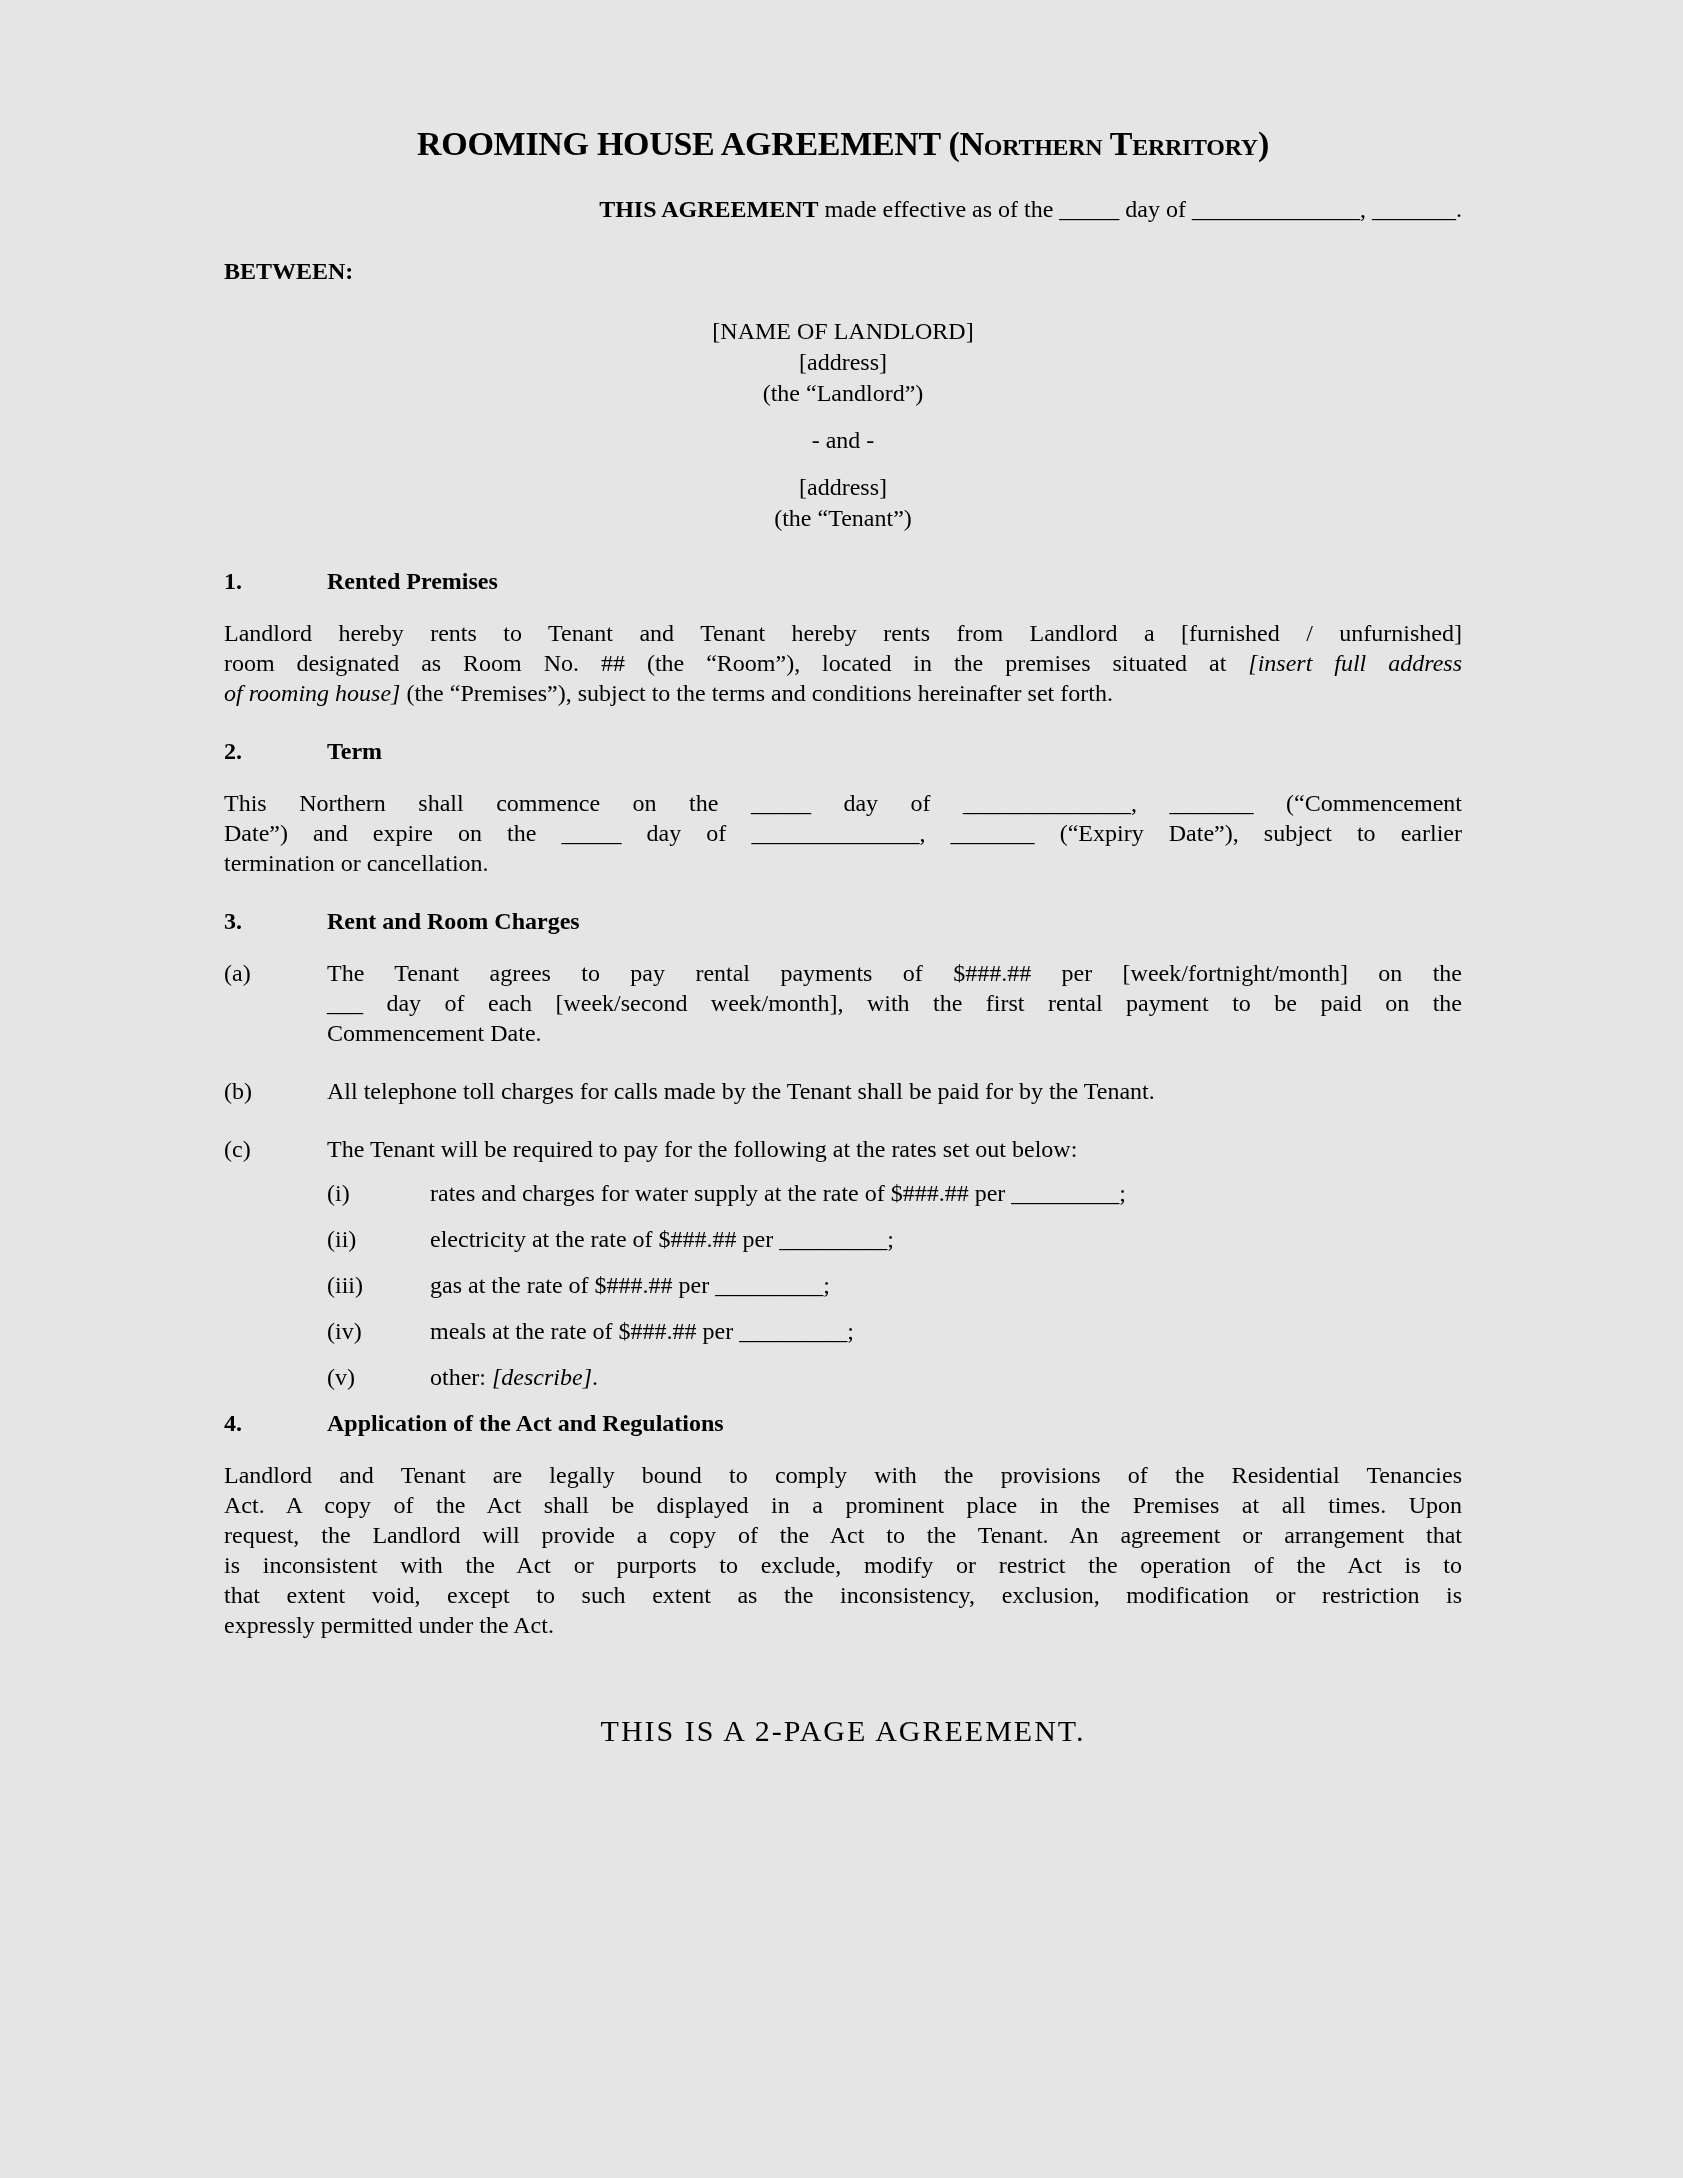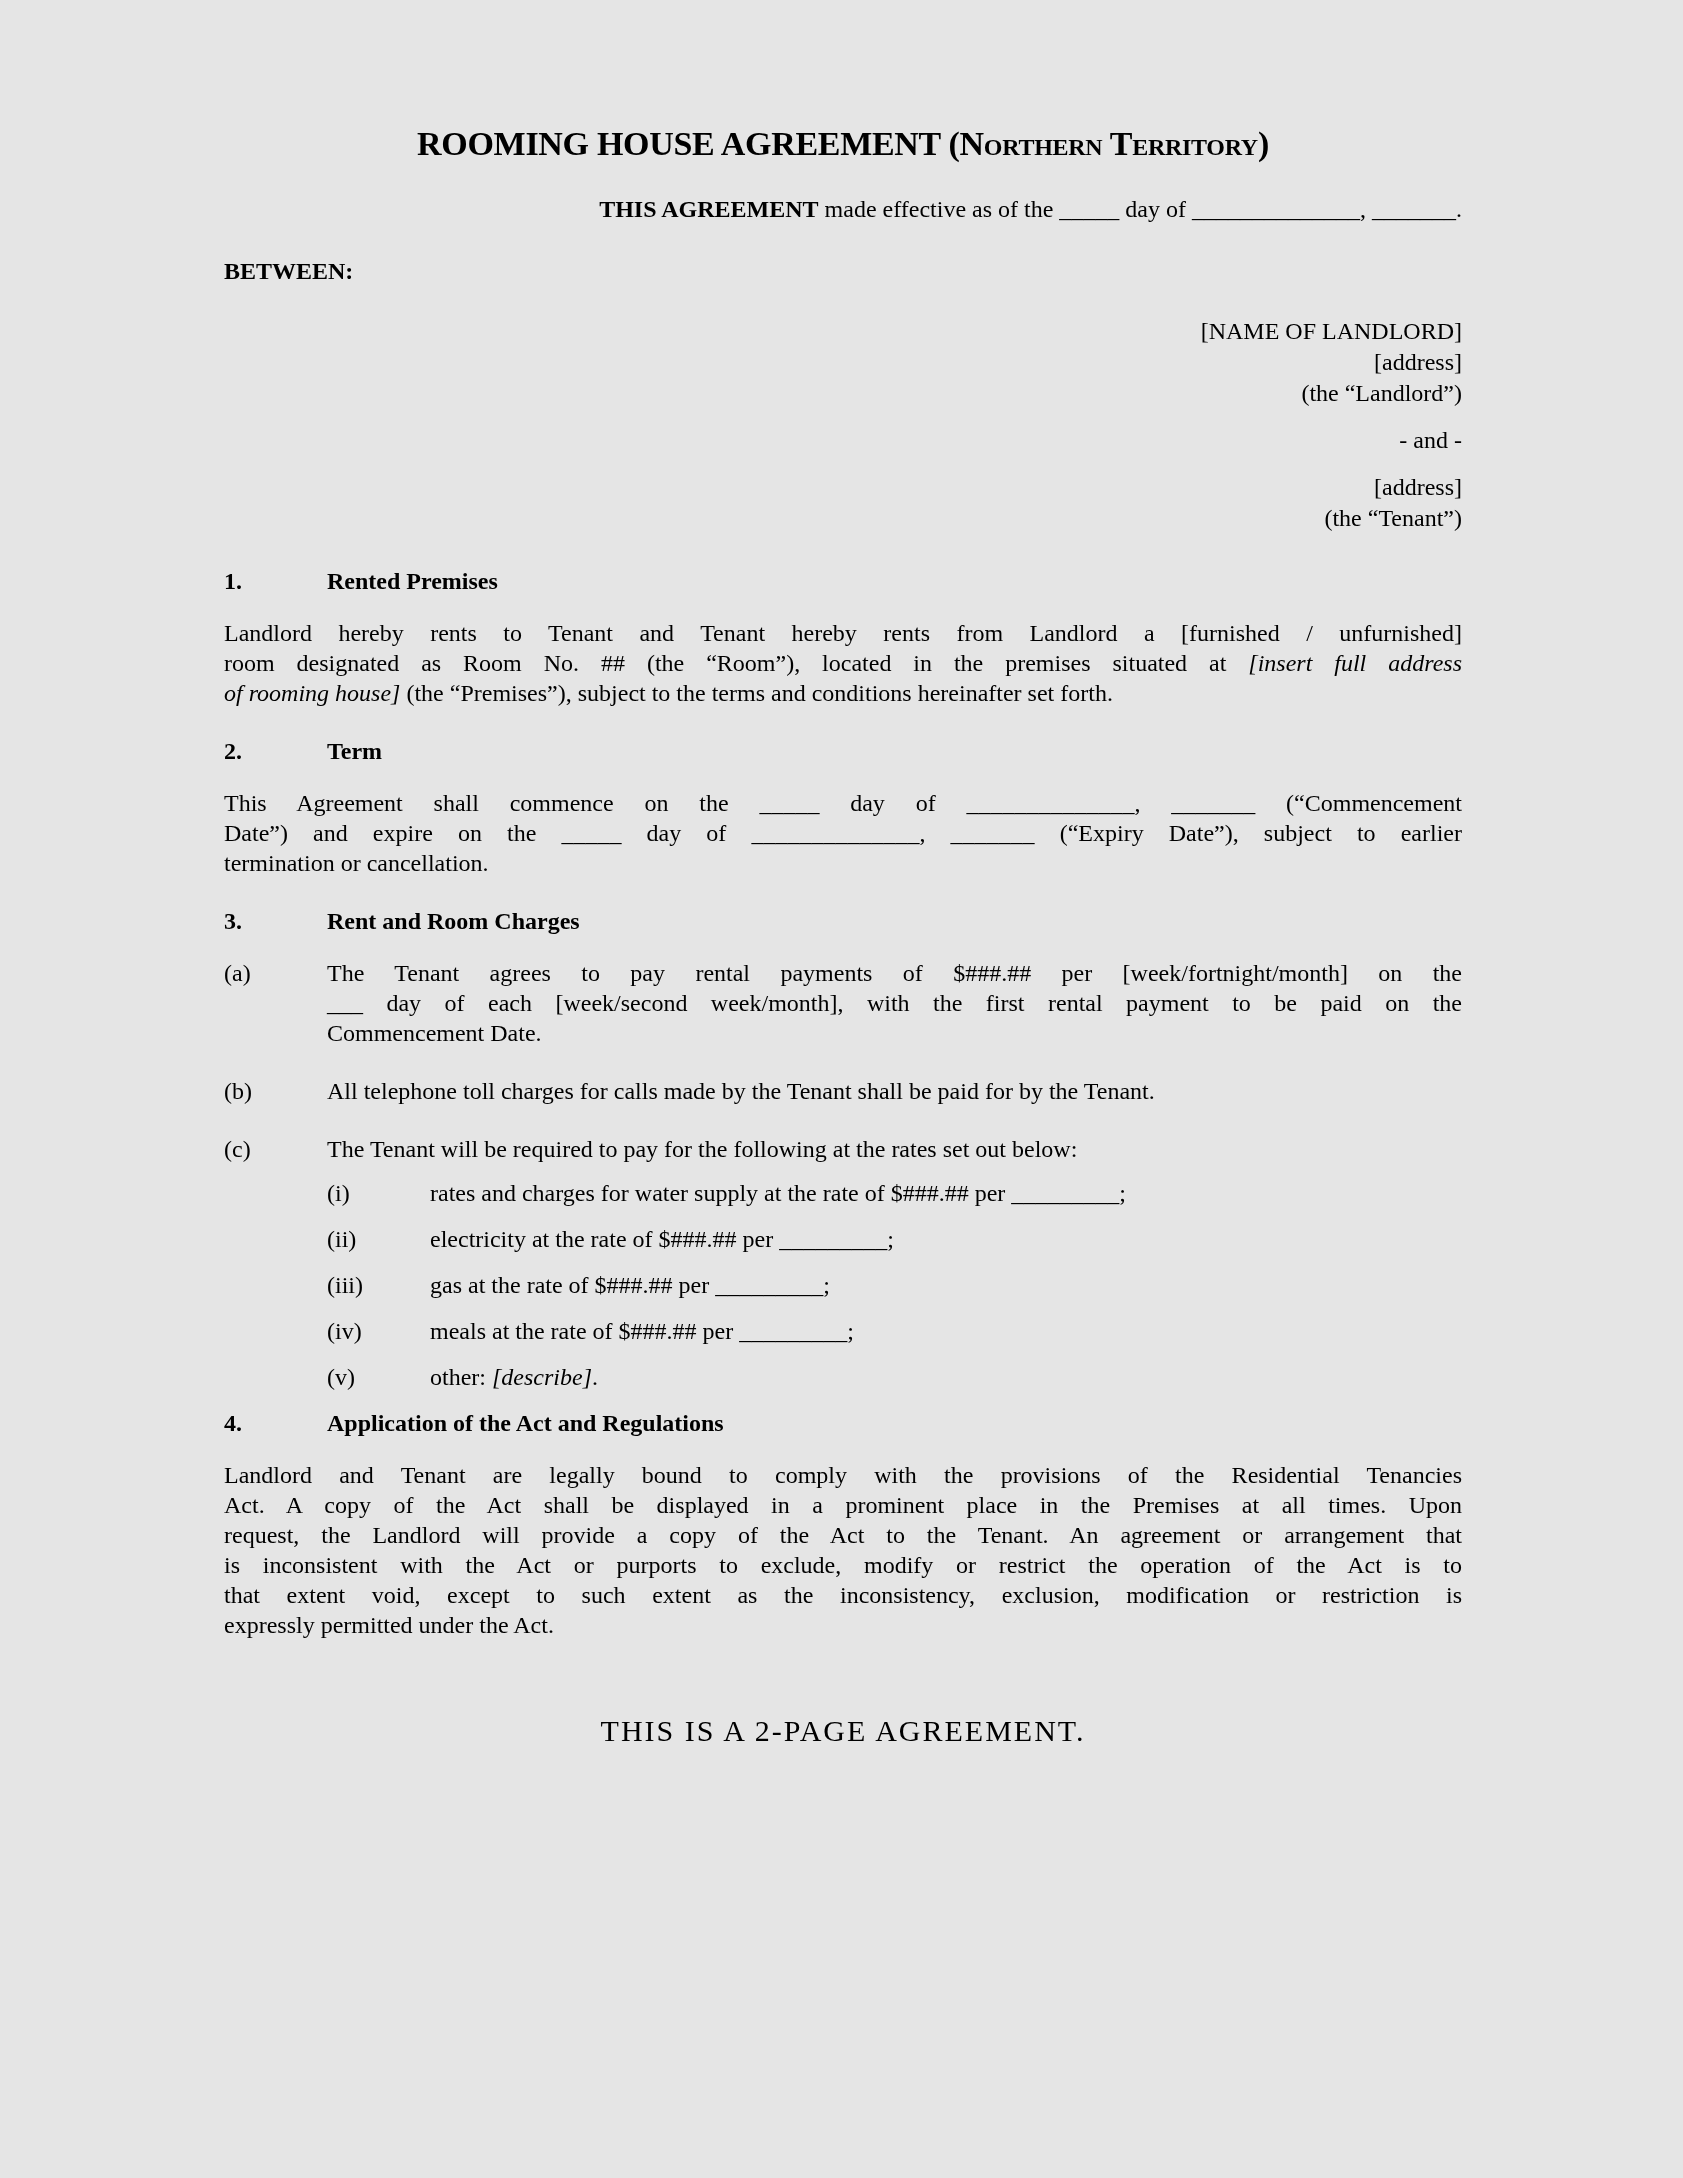--- a/index.html
+++ b/index.html
@@ -22,21 +22,21 @@
     font-weight: bold;
     text-align: center;
     letter-spacing: -0.3px;
     margin: 0 0 30px 0;
   }
   .sc { font-variant: small-caps; }
   .b { font-weight: bold; }
   .i { font-style: italic; text-align: center; }
   .intro { margin: 0 0 32px 0; text-align: right; }
   .between { font-weight: bold; margin: 0 0 30px 0; }
-  .parties { text-align: right; line-height: 31px; margin: 0 0 32px 0; }
+  .parties { text-align: center; line-height: 31px; margin: 0 0 32px 0; }
   .party-sep { font-weight: normal; margin: 16px 0; }
   .sec-head { display: flex; font-weight: bold; margin: 0 0 22px 0; }
   .sec-head .num { width: 103px; flex: none; }
   .para-block { margin: 0 0 28px 0; }
   .item { display: flex; margin: 0 0 28px 0; }
   .item.no-mb { margin-bottom: 0; }
   .item > .label { width: 103px; flex: none; }
   .item > .body { flex: 1; min-width: 0; }
   .c-intro { margin: 0 0 14px 0; }
   .sublist { margin: 0 0 12px 0; }
@@ -81,21 +81,21 @@
       <div class="line js"><span>Landlord hereby rents to Tenant and Tenant hereby rents from Landlord a [furnished / unfurnished]</span></div>
       <div class="line js"><span>room designated as Room No. ## (the “Room”), located in the premises situated at </span><span class="i">[insert full address</span></div>
       <div class="line"><span class="i">of rooming house]</span><span> (the “Premises”), subject to the terms and conditions hereinafter set forth.</span></div>
     </div>
 
   <div class="sec-head">
     <span class="num">2.</span>
     <span>Term</span>
   </div>
   <div class="para-block">
-      <div class="line js"><span>This Agreement shall commence on the _____ day of ______________, _______ (“Commencement</span></div>
+      <div class="line js"><span>This Northern shall commence on the _____ day of ______________, _______ (“Commencement</span></div>
       <div class="line js"><span>Date”) and expire on the _____ day of ______________, _______ (“Expiry Date”), subject to earlier</span></div>
       <div class="line"><span>termination or cancellation.</span></div>
     </div>
 
   <div class="sec-head">
     <span class="num">3.</span>
     <span>Rent and Room Charges</span>
   </div>
 
   <div class="item">

